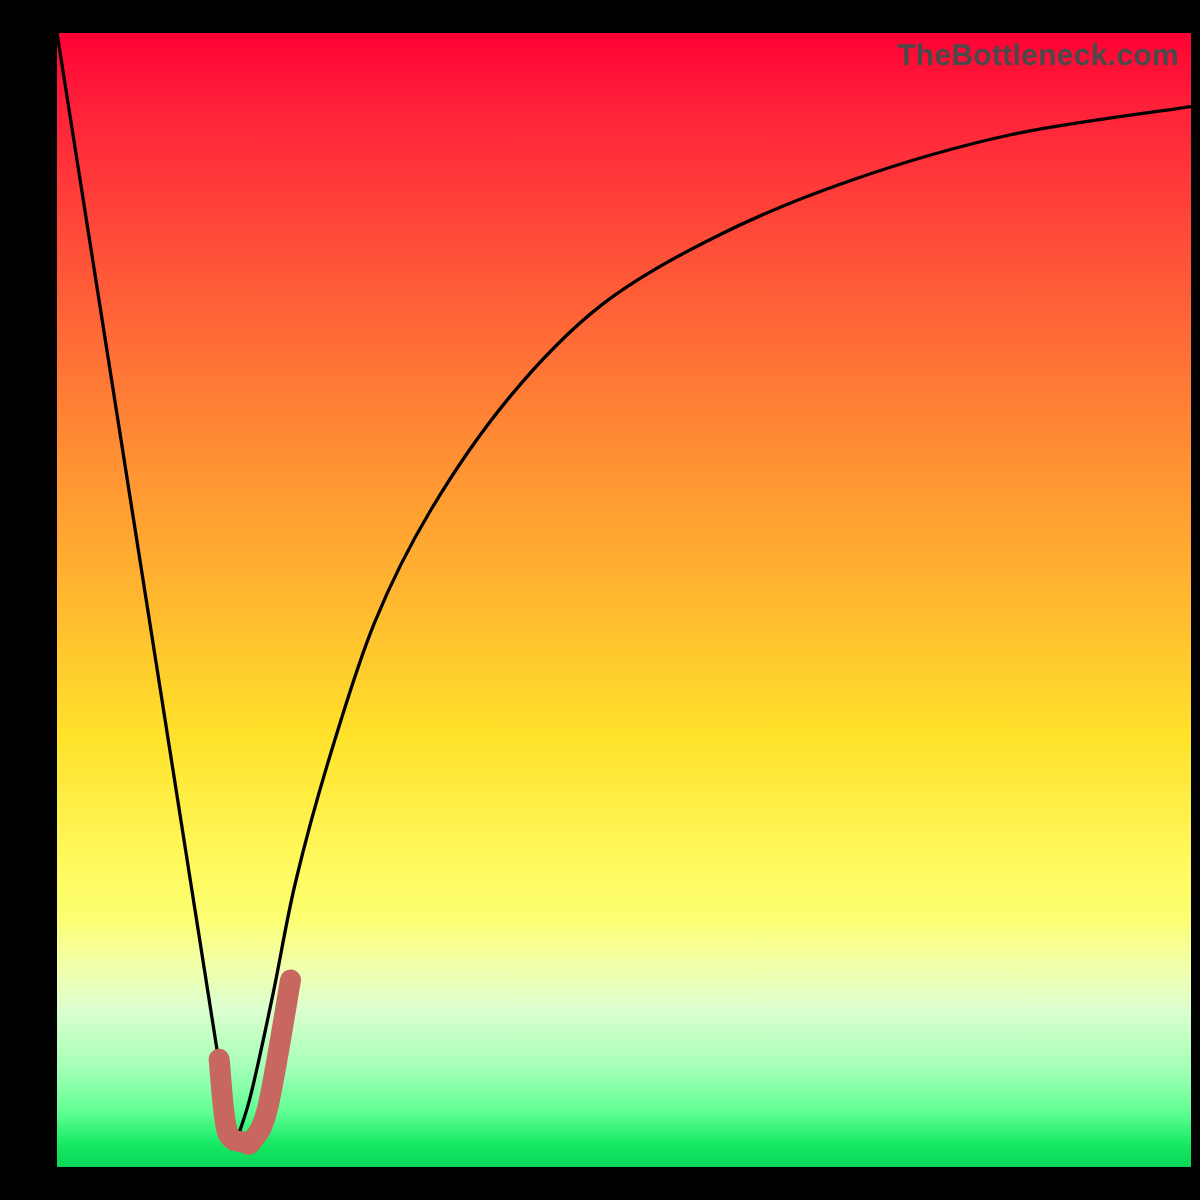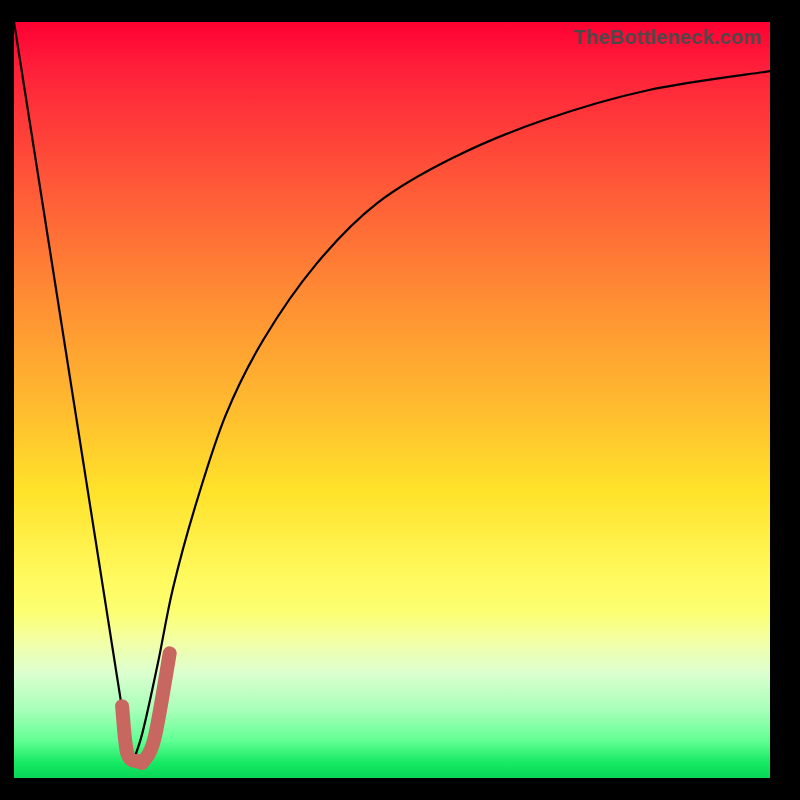--- a/index.html
+++ b/index.html
@@ -12,21 +12,21 @@
     font-family: Arial, Helvetica, sans-serif;
   }
   .frame {
     position: relative;
     width: 800px;
     height: 800px;
     background: #000;
   }
   .plot {
     position: absolute;
-    left: 14px;
+    left: 38px;
     top: 22px;
     width: 756px;
     height: 756px;
     background: linear-gradient(
       to bottom,
       #ff0033 0%,
       #ff1f3a 6%,
       #ff5a38 22%,
       #ff9233 38%,
       #ffb82f 50%,

